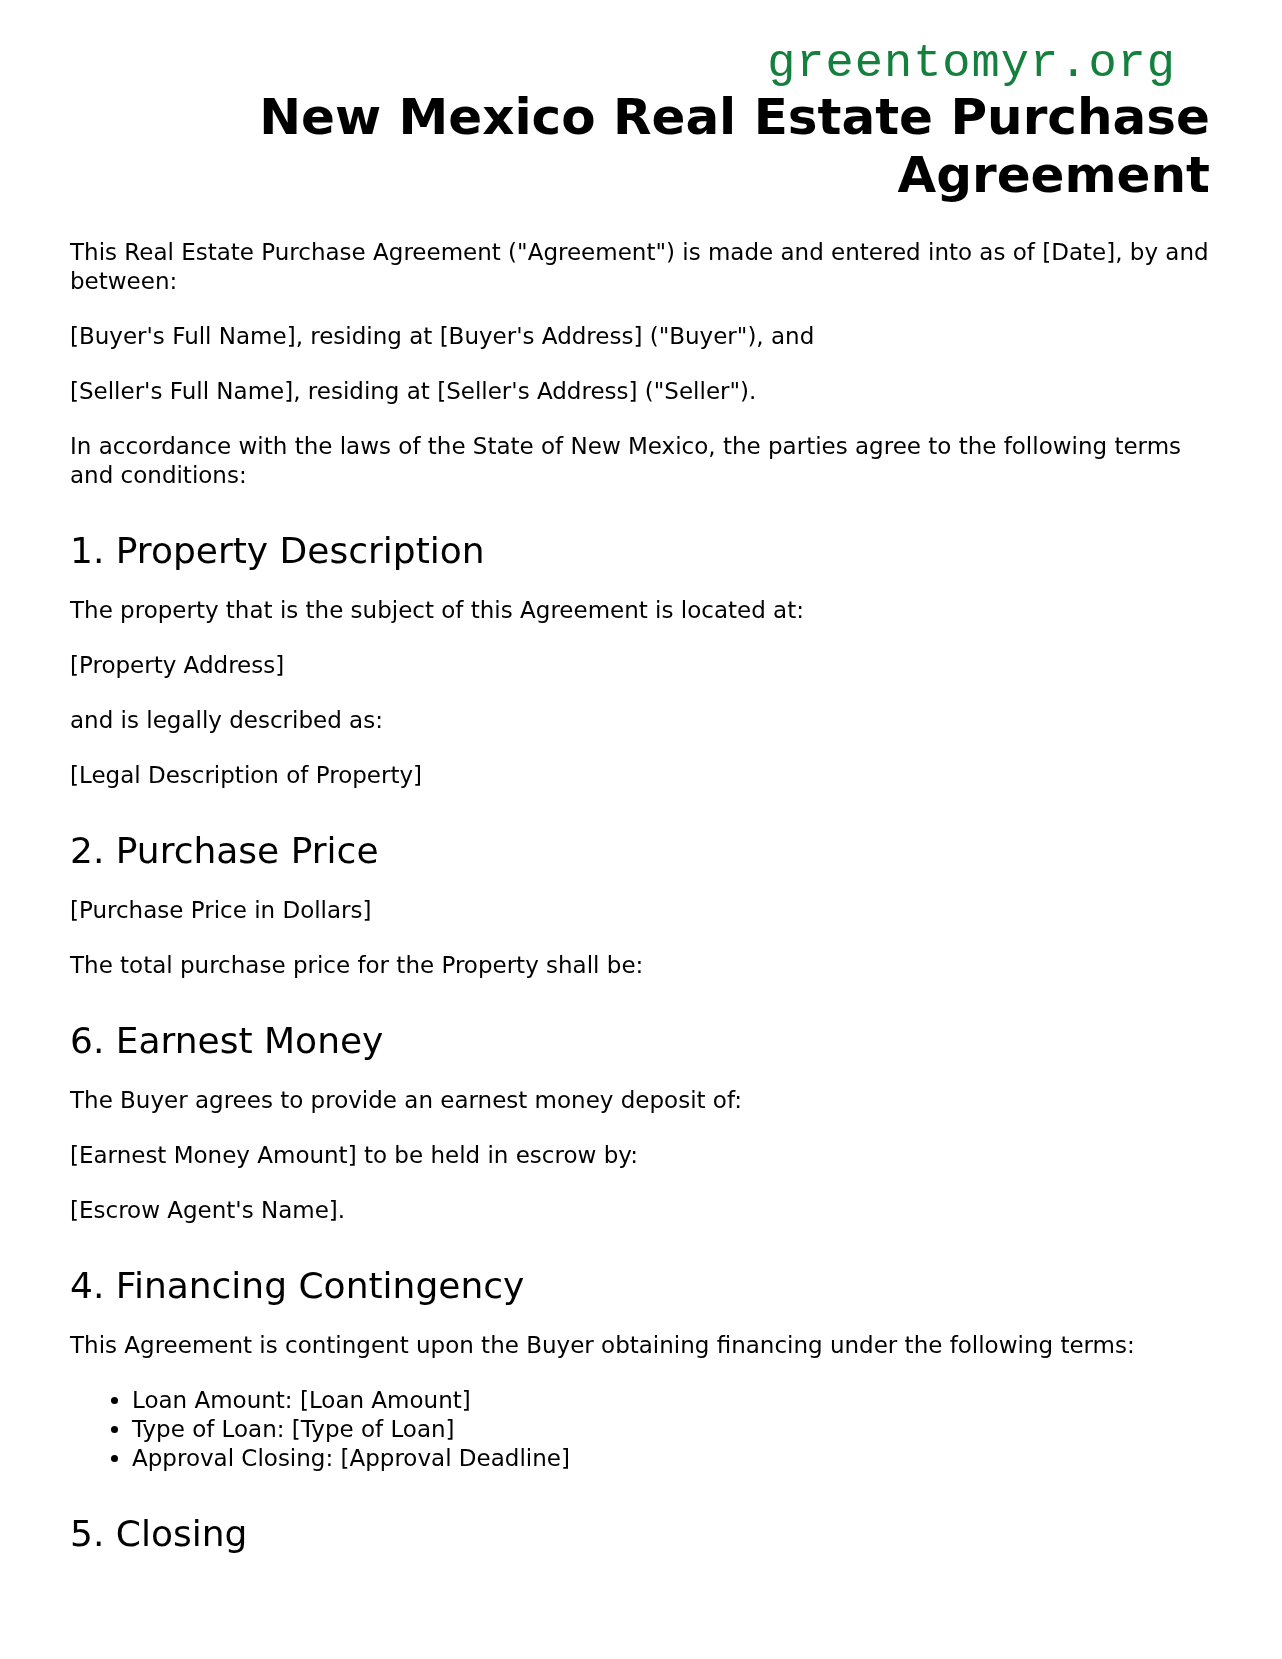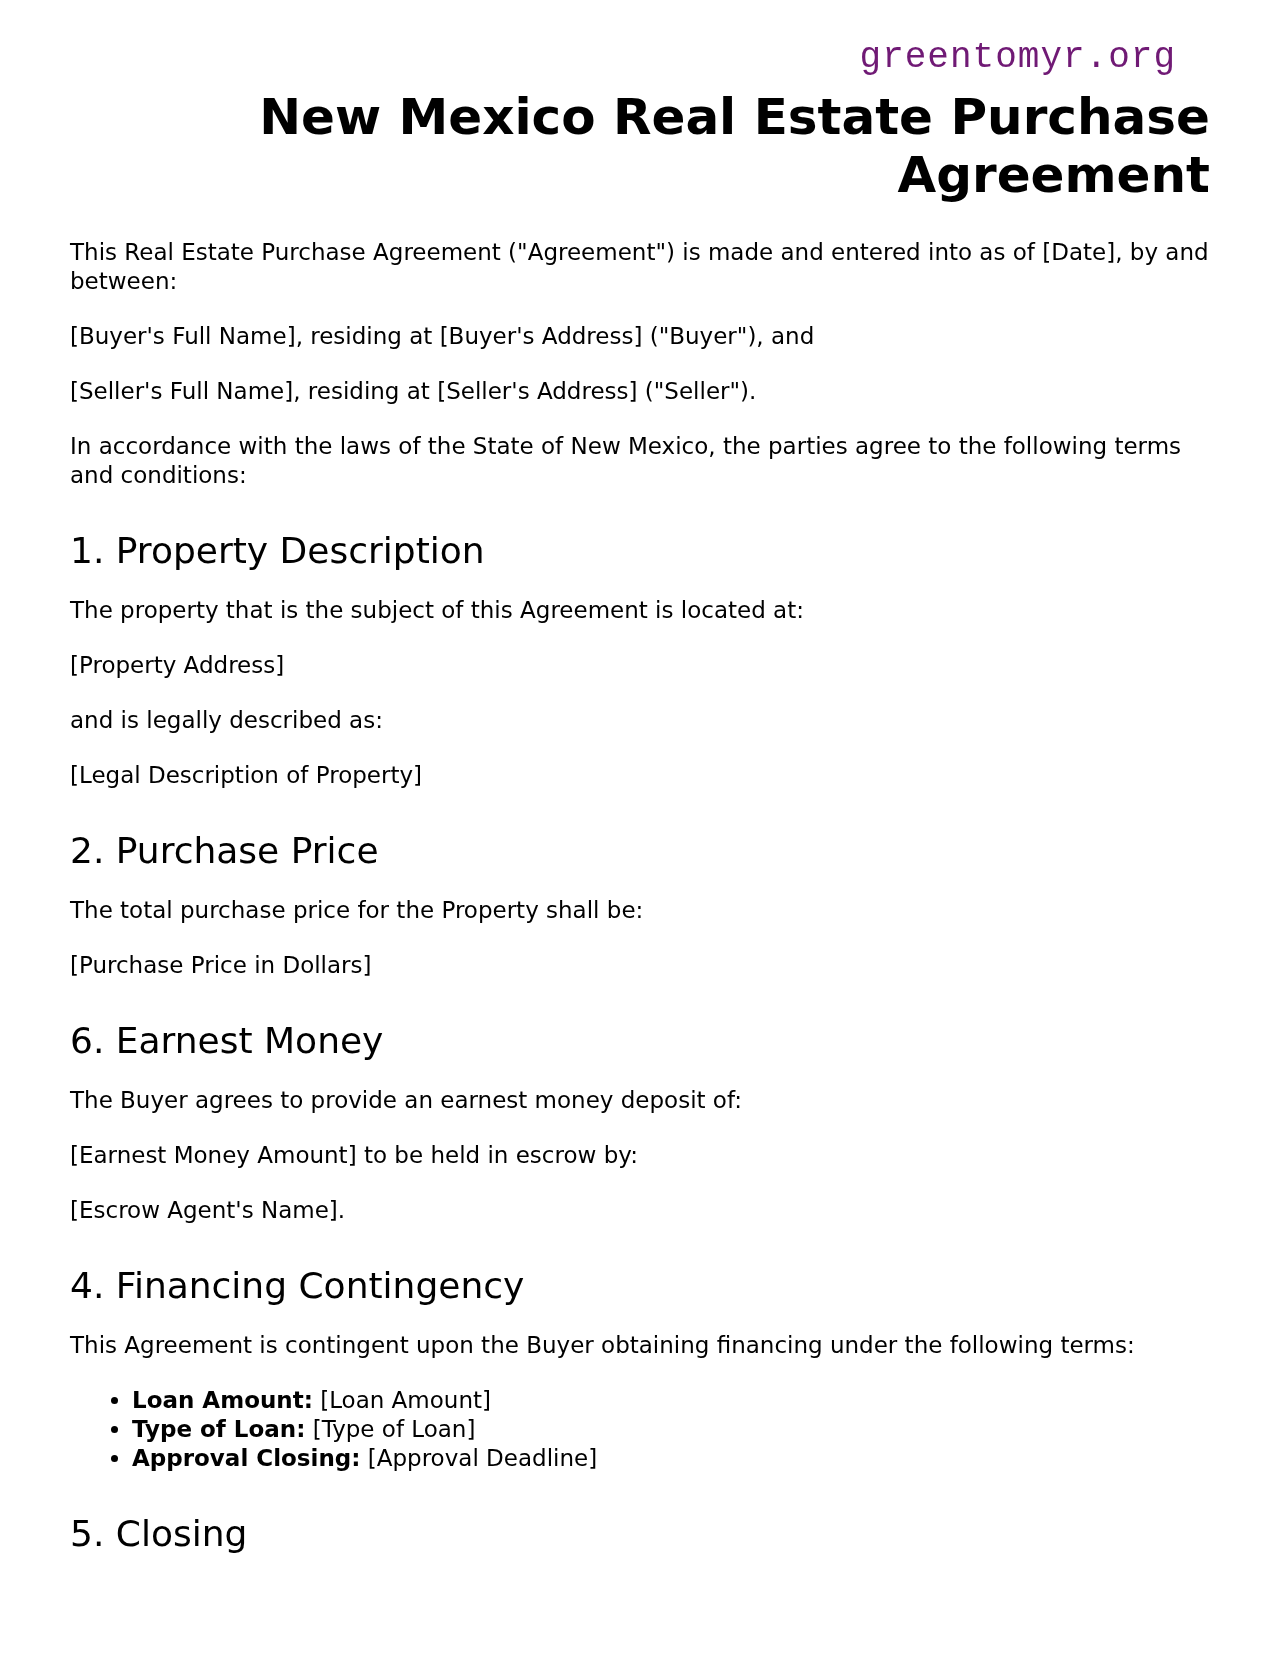--- a/index.html
+++ b/index.html
@@ -9,22 +9,22 @@
       overflow: hidden;
       position: relative;
       font-family: "DejaVu Sans", sans-serif;
       color: #000000;
     }
     .watermark {
       position: absolute;
       top: 40px;
       right: 106px;
       font-family: "Liberation Mono", "DejaVu Sans Mono", monospace;
-      font-size: 36px;
-      color: #701a75;
+      font-size: 47px;
+      color: #15803d;
       letter-spacing: 1px;
       line-height: 1;
     }
     .page {
       position: absolute;
       left: 70px;
       top: 88px;
       width: 1140px;
     }
     h1 {
@@ -46,21 +46,21 @@
       margin: 0 0 26px 0;
     }
     p .ph { font-weight: normal; }
     ul {
       margin: 0 0 26px 0;
       padding-left: 62px;
       font-size: 23px;
       line-height: 29px;
     }
     ul li { margin: 0; }
-    ul li .label { font-weight: bold; margin-top: 48px; }
+    ul li .label { font-weight: normal; margin-top: 48px; }
   </style>
 </head>
 <body>
 
 <div class="watermark">greentomyr.org</div>
 
 <div class="page">
   <h1>New Mexico Real Estate Purchase Agreement</h1>
 
   <p>
@@ -77,22 +77,22 @@
 
   <p>In accordance with the laws of the State of New Mexico, the parties agree to the following terms and conditions:</p>
 
   <h2>1. Property Description</h2>
   <p>The property that is the subject of this Agreement is located at:</p>
   <p class="ph-line"><span class="ph">[Property Address]</span></p>
   <p>and is legally described as:</p>
   <p><span class="ph">[Legal Description of Property]</span></p>
 
   <h2>2. Purchase Price</h2>
+  <p><span class="ph">[Purchase Price in Dollars]</span></p>
   <p>The total purchase price for the Property shall be:</p>
-  <p><span class="ph">[Purchase Price in Dollars]</span></p>
 
   <h2>6. Earnest Money</h2>
   <p>The Buyer agrees to provide an earnest money deposit of:</p>
   <p><span class="ph">[Earnest Money Amount]</span><span> to be held in escrow by:</span></p>
   <p><span class="ph">[Escrow Agent's Name]</span><span>.</span></p>
 
   <h2>4. Financing Contingency</h2>
   <p>This Agreement is contingent upon the Buyer obtaining financing under the following terms:</p>
   <ul>
     <li><span class="label">Loan Amount:</span><span> [Loan Amount]</span></li>

